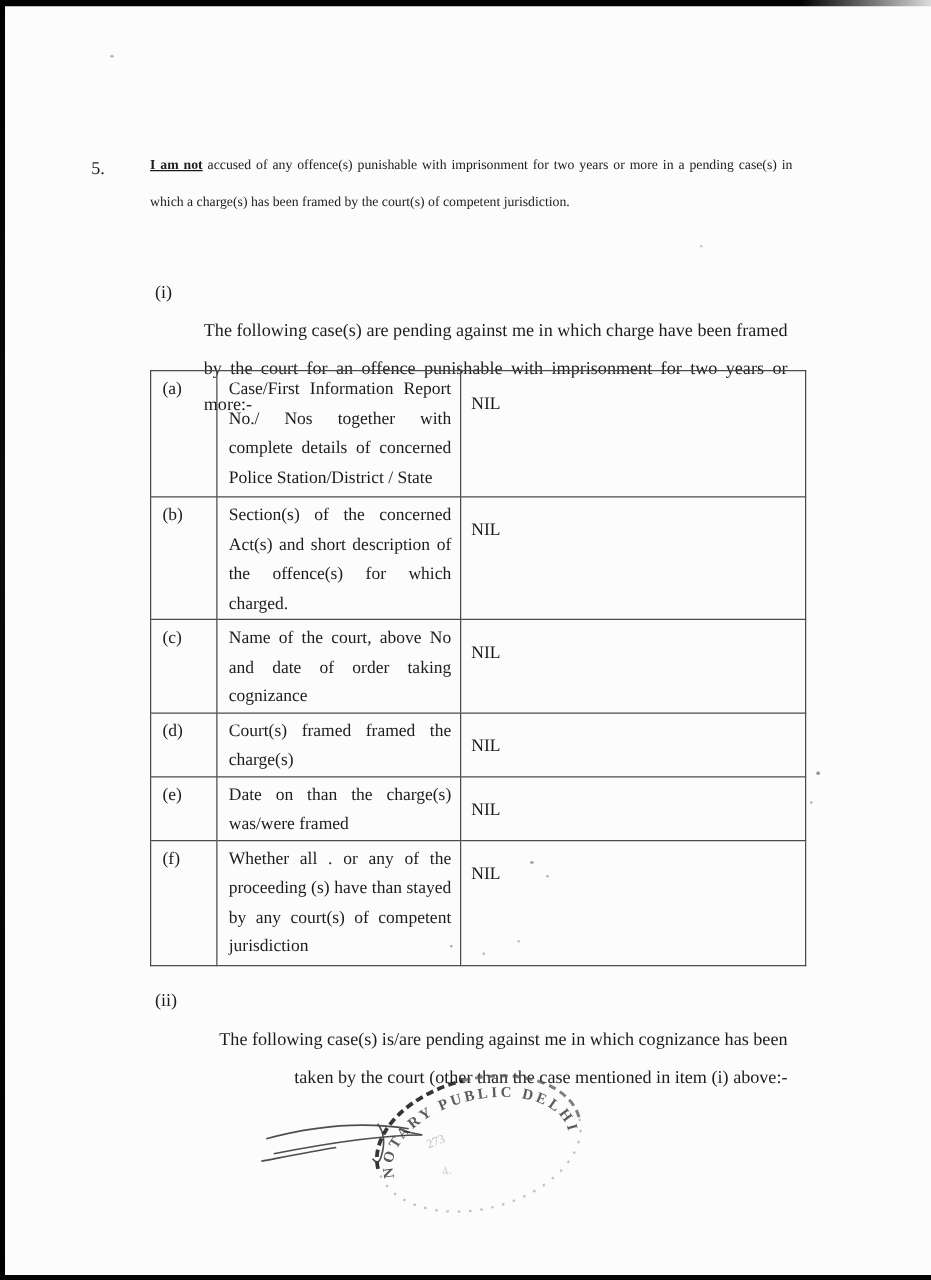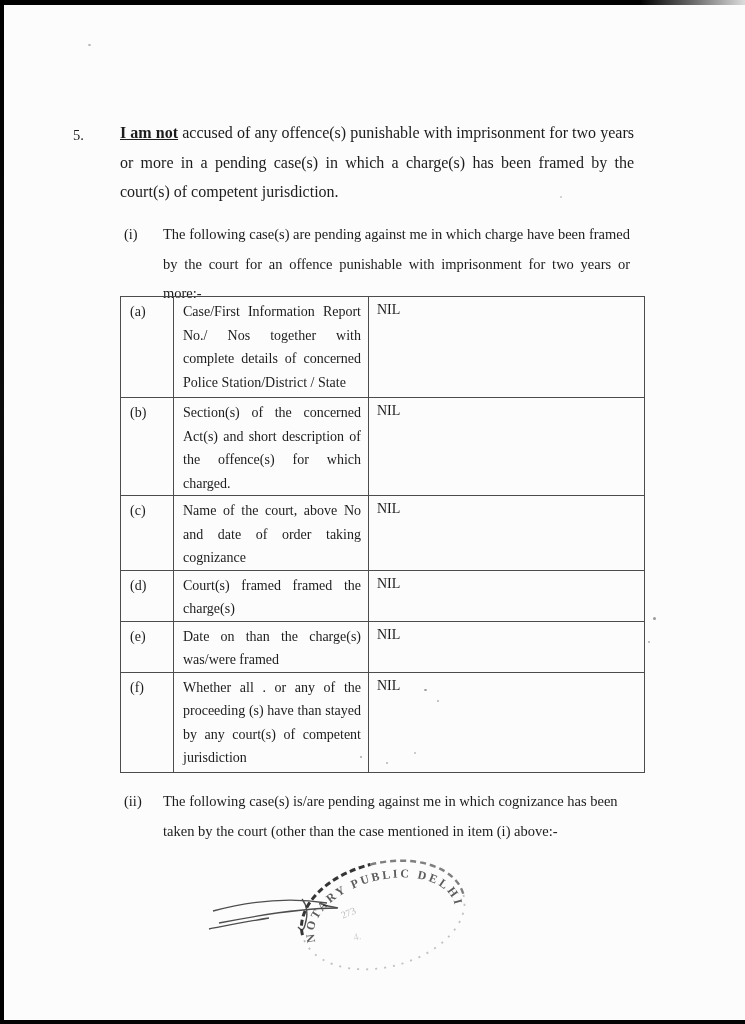--- a/index.html
+++ b/index.html
@@ -26,48 +26,48 @@
     background:#040404;
   }
 
   
   .item-number {
     position:absolute; left:73px; top:121px;
     font-size:14.5px; line-height:29.5px;
   }
   .item5-paragraph {
     position:absolute; left:120px; top:118px; width:514px;
-    font-size:16px; line-height:29.5px; text-align:justify;
+    font-size:11px; line-height:29.5px; text-align:justify;
   }
   .item5-paragraph .lead { font-weight:bold; text-decoration:underline; }
 
   
   .subitem {
     position:absolute; left:124px; display:flex;
     font-size:14.5px; line-height:29.5px;
   }
   .sub-i { top:220px; }
   .sub-ii { top:787px; }
   .subitem .sub-label { width:39px; flex:0 0 39px; }
-  .subitem .sub-text { width:467px; }
+  .subitem .sub-text { width:467px;margin-top:31px; }
   .sub-i .sub-text { text-align:justify; }
-  .sub-ii .sub-text { text-align:left; }
+  .sub-ii .sub-text { text-align:right; }
 
   
   table.cases {
     position:absolute; left:120px; top:296px; width:524px;
     border-collapse:collapse; table-layout:fixed;
     font-size:14px; line-height:23.5px;
   }
   table.cases td {
     border:1px solid #4c4c4c; vertical-align:top;
   }
   td.cell-key  { padding:3px 2px 0 9px; }
   td.cell-desc { padding:3px 7px 0 9px; text-align:justify; }
-  td.cell-val  { padding:1px 5px 0 8px;margin-top:12px; }
+  td.cell-val  { padding:15px 5px 0 8px;margin-top:12px; }
   tr.r-a { height:101px; } tr.r-b { height:97px; }
   tr.r-c { height:50px; }  tr.r-d { height:50px; }
   tr.r-e { height:50px; }  tr.r-f { height:100px; }
 
   
   .stamp-svg { position:absolute; left:205px; top:845px; }
 
   
   .speck { position:absolute; border-radius:50%; }
 </style>

